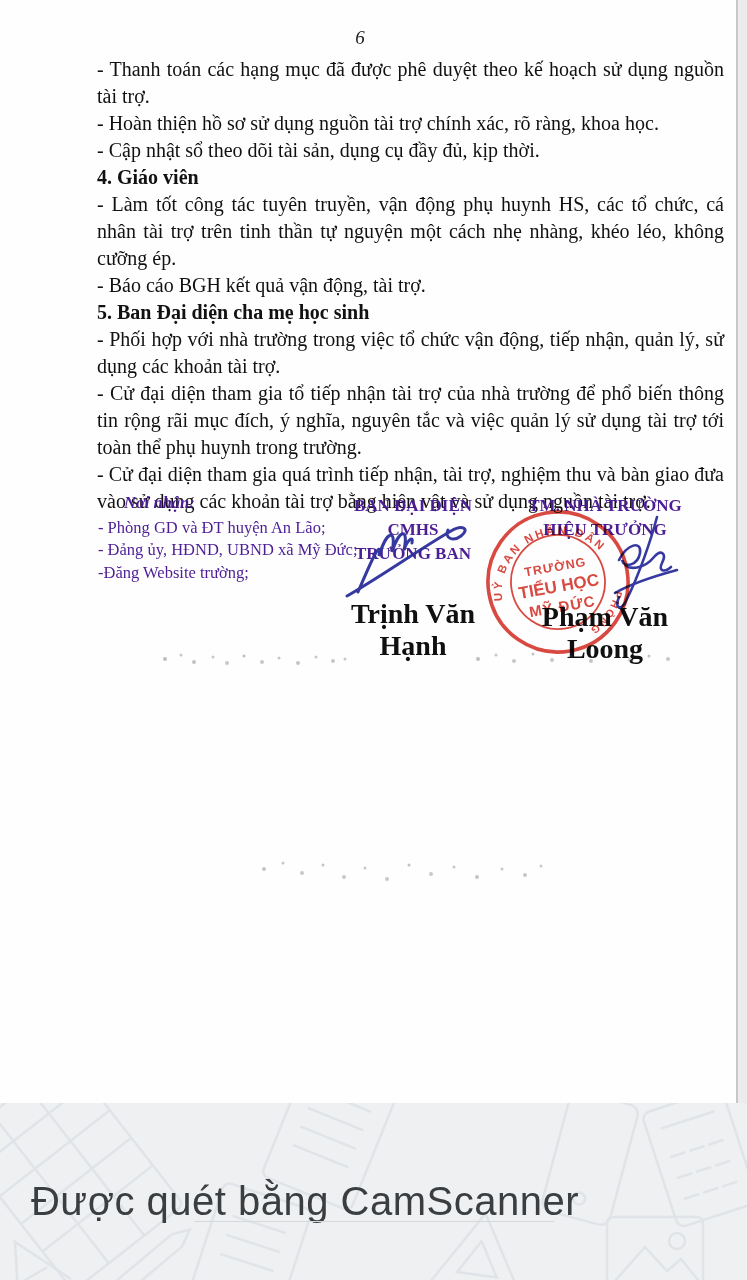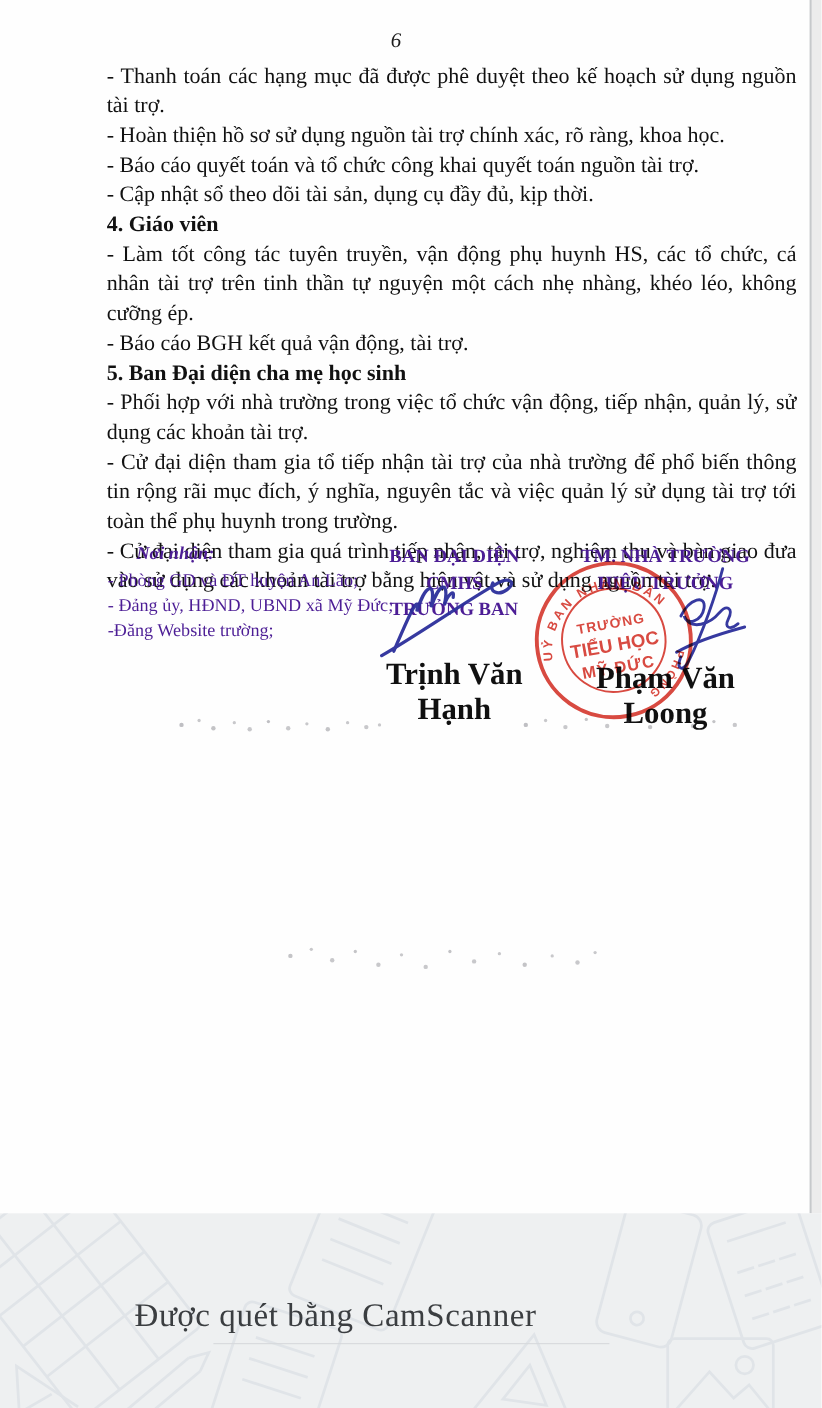--- a/index.html
+++ b/index.html
@@ -57,38 +57,37 @@
     195px 8px 0 .5px rgba(75,75,85,.3), 218px 18px 0 1px rgba(75,75,85,.32), 243px 10px 0 .5px rgba(75,75,85,.3),
     266px 16px 0 1px rgba(75,75,85,.3), 282px 7px 0 .5px rgba(75,75,85,.3);}
   
   .footer{
     position:absolute;left:0;top:1103px;width:747px;height:177px;
     background:#eef0f1;overflow:hidden;
   }
   .footer-doodles{position:absolute;left:0;top:0;}
   .footer-text{
     position:absolute;left:0;top:76px;width:610px;text-align:center;
-    font-family:Liberation Serif, serif;
-    font-size:30px;color:#3b3e41;letter-spacing:.5px;
+    font-family:Liberation Sans, sans-serif;
+    font-size:40px;color:#3b3e41;letter-spacing:.5px;
   }
   .footer-underline{
     position:absolute;left:194px;top:118px;width:360px;height:1px;background:#d6d9dc;
   }
 </style>
 </head>
 <body>
 
 <div class="page">
 
   <div class="page-number">6</div>
 
   <div class="doc-body">
     <p>- Thanh toán các hạng mục đã được phê duyệt theo kế hoạch sử dụng nguồn tài trợ.</p>
     <p>- Hoàn thiện hồ sơ sử dụng nguồn tài trợ chính xác, rõ ràng, khoa học.</p>
-    <p>- Báo cáo quyết toán và tổ chức công khai quyết toán nguồn tài trợ.</p>
     <p>- Cập nhật sổ theo dõi tài sản, dụng cụ đầy đủ, kịp thời.</p>
     <p class="bold">4. Giáo viên</p>
     <p>- Làm tốt công tác tuyên truyền, vận động phụ huynh HS, các tổ chức, cá nhân tài trợ trên tinh thần tự nguyện một cách nhẹ nhàng, khéo léo, không cưỡng ép.</p>
     <p>- Báo cáo BGH kết quả vận động, tài trợ.</p>
     <p class="bold">5. Ban Đại diện cha mẹ học sinh</p>
     <p>- Phối hợp với nhà trường trong việc tổ chức vận động, tiếp nhận, quản lý, sử dụng các khoản tài trợ.</p>
     <p>- Cử đại diện tham gia tổ tiếp nhận tài trợ của nhà trường để phổ biến thông tin rộng rãi mục đích, ý nghĩa, nguyên tắc và việc quản lý sử dụng tài trợ tới toàn thể phụ huynh trong trường.</p>
     <p>- Cử đại diện tham gia quá trình tiếp nhận, tài trợ, nghiệm thu và bàn giao đưa vào sử dụng các khoản tài trợ bằng  hiện vật và sử dụng nguồn tài trợ.</p>
   </div>
 

